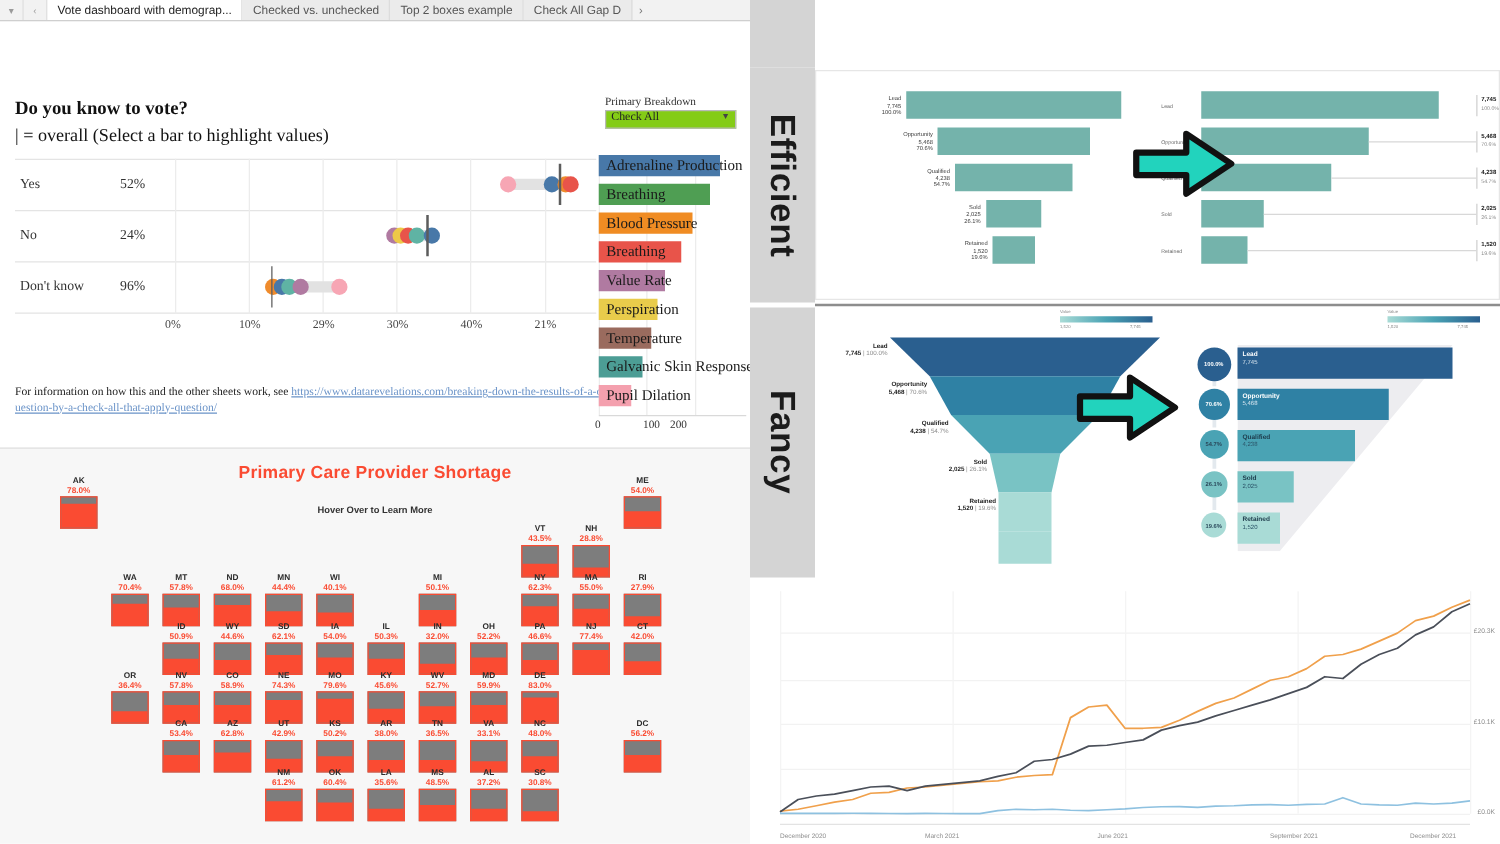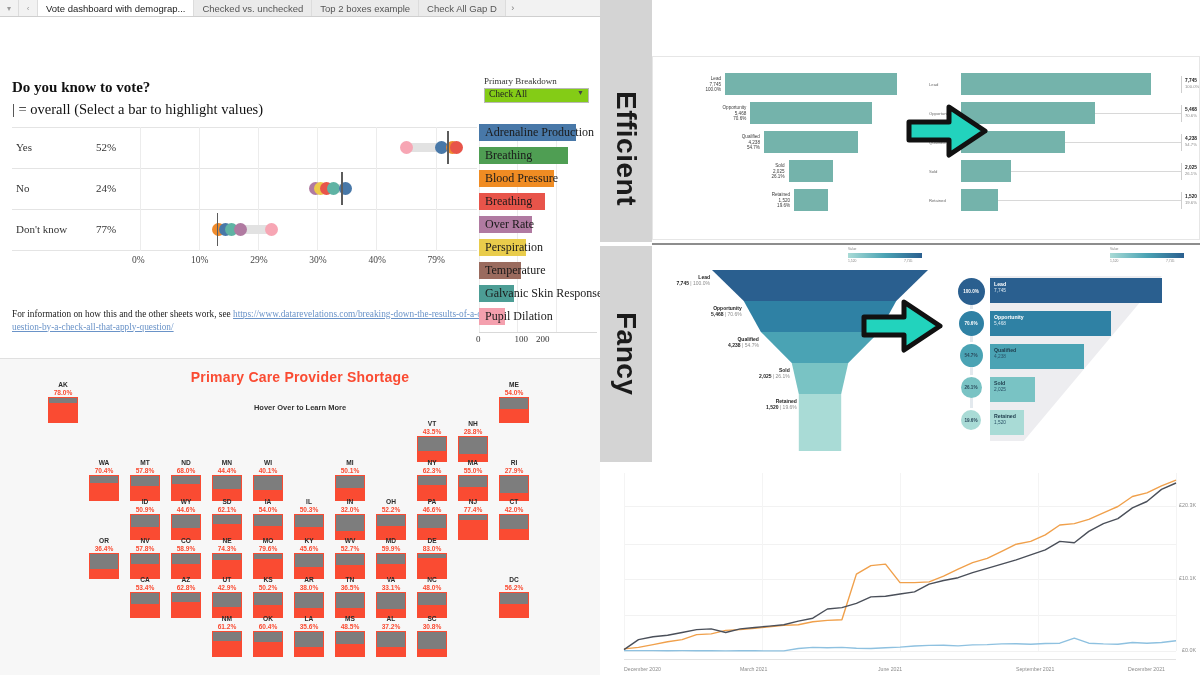--- a/index.html
+++ b/index.html
@@ -225,40 +225,40 @@
         <div class="dp-tick" style="left:120px">0%</div>
         <div class="dp-vline" style="left:187.12280701754386px"></div>
         <div class="dp-tick" style="left:179.12280701754386px">10%</div>
         <div class="dp-vline" style="left:246.24561403508773px"></div>
         <div class="dp-tick" style="left:238.24561403508773px">29%</div>
         <div class="dp-vline" style="left:305.36842105263156px"></div>
         <div class="dp-tick" style="left:297.36842105263156px">30%</div>
         <div class="dp-vline" style="left:364.49122807017545px"></div>
         <div class="dp-tick" style="left:356.49122807017545px">40%</div>
         <div class="dp-vline" style="left:423.6140350877193px"></div>
-        <div class="dp-tick" style="left:415.6140350877193px">79%</div>
+        <div class="dp-tick" style="left:415.6140350877193px">21%</div>
         <div class="dp-rowlabel" style="left:4px;top:13.5px">Yes</div>
         <div class="dp-rowpct" style="left:84px;top:13.5px">52%</div>
         <div class="band" style="left:394.0526315789474px;top:16px;width:53.21052631578942px"></div>
         <div class="dot" style="left:387.5526315789474px;top:14px;background:#f7a6b4" title="Pupil Dilation"></div>
         <div class="dot" style="left:423.0263157894737px;top:14px;background:#4878a8" title="Adrenaline Production"></div>
         <div class="dot" style="left:433.6684210526316px;top:14px;background:#ef8b2c" title="Blood Pressure"></div>
         <div class="dot" style="left:438.3982456140351px;top:14px;background:#e8544a" title="Breathing"></div>
         <div class="ref" style="left:435.43859649122805px;top:4px;height:33px"></div>
         <div class="dp-rowlabel" style="left:4px;top:54.5px">No</div>
         <div class="dp-rowpct" style="left:84px;top:54.5px">24%</div>
         <div class="band" style="left:301.2298245614035px;top:57px;width:36.06491228070172px"></div>
         <div class="dot" style="left:296.5035087719299px;top:55px;background:#b07aa1" title="Pulse Rate"></div>
         <div class="dot" style="left:302.4157894736842px;top:55px;background:#edc948" title="Perspiration"></div>
         <div class="dot" style="left:308.3280701754386px;top:55px;background:#e8544a" title="Breathing"></div>
         <div class="dot" style="left:315.42280701754385px;top:55px;background:#5fb3a4" title="Galvanic Skin Response"></div>
         <div class="dot" style="left:327.24736842105256px;top:55px;background:#4878a8" title="Adrenaline Production"></div>
         <div class="ref" style="left:329.0175438596491px;top:45px;height:33px"></div>
         <div class="dp-rowlabel" style="left:4px;top:95.5px">Don't know</div>
-        <div class="dp-rowpct" style="left:84px;top:95.5px">77%</div>
+        <div class="dp-rowpct" style="left:84px;top:95.5px">96%</div>
         <div class="band" style="left:206.0421052631579px;top:98px;width:54.98421052631579px"></div>
         <div class="dot" style="left:200.13333333333333px;top:96px;background:#ef8b2c" title="Blood Pressure"></div>
         <div class="dot" style="left:206.63684210526316px;top:96px;background:#4878a8" title="Adrenaline Production"></div>
         <div class="dot" style="left:212.54912280701754px;top:96px;background:#5fb3a4" title="Galvanic Skin Response"></div>
         <div class="dot" style="left:222.00877192982455px;top:96px;background:#b07aa1" title="Pulse Rate"></div>
         <div class="dot" style="left:252.75263157894733px;top:96px;background:#f7a6b4" title="Pupil Dilation"></div>
         <div class="ref" style="left:204.859649122807px;top:86px;height:33px"></div>
       </div>
 
     <div class="footnote">
@@ -283,21 +283,21 @@
         <div class="lg-row" style="top:46px">
             <div class="lg-bar" style="width:75.38461538461539px;background:#f08c23"></div>
             <div class="lg-text">Blood Pressure</div>
           </div>
         <div class="lg-row" style="top:69px">
             <div class="lg-bar" style="width:66.15384615384615px;background:#e8544a"></div>
             <div class="lg-text">Breathing</div>
           </div>
         <div class="lg-row" style="top:92px">
             <div class="lg-bar" style="width:53.07692307692308px;background:#b07aa1"></div>
-            <div class="lg-text">Over Rate</div>
+            <div class="lg-text">Value Rate</div>
           </div>
         <div class="lg-row" style="top:115px">
             <div class="lg-bar" style="width:46.92307692307692px;background:#e9cc4b"></div>
             <div class="lg-text">Perspiration</div>
           </div>
         <div class="lg-row" style="top:138px">
             <div class="lg-bar" style="width:41.53846153846154px;background:#9a6b5e"></div>
             <div class="lg-text">Temperature</div>
           </div>
         <div class="lg-row" style="top:161px">

